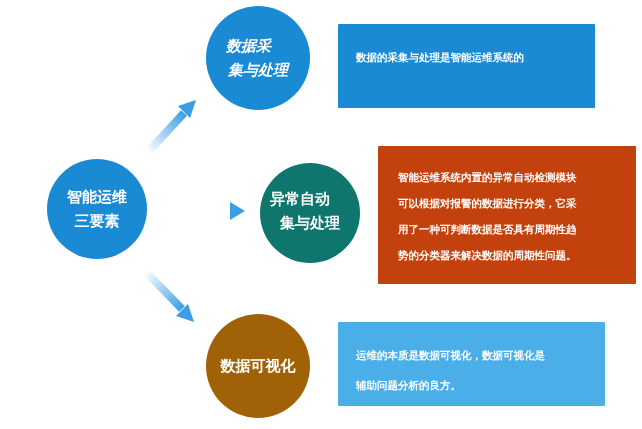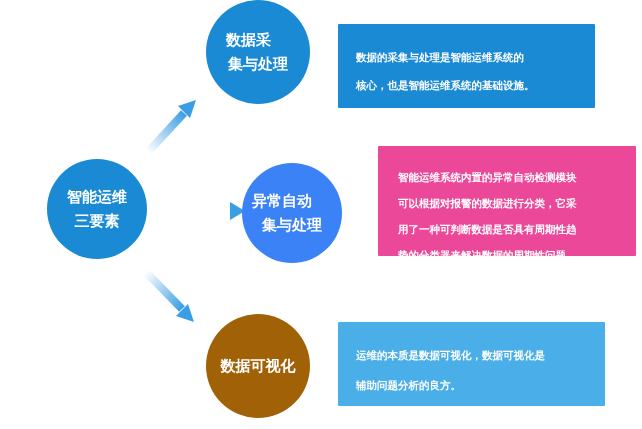--- a/index.html
+++ b/index.html
@@ -44,40 +44,39 @@
     <line x1="146" y1="272" x2="182" y2="309" stroke="url(#gDown)" stroke-width="8"></line>
     <polygon points="194,322 176,316 188,304" fill="#3a9ee4"></polygon>
   </g>
 </svg>
 
 <div class="circle" style="left:47px; top:159px; width:100px; height:100px; background:#1a8ad4;font-family:Liberation Serif, serif;">
   <span>智能运维</span>
   <span>三要素</span>
 </div>
 
-<div class="circle" style="left:206px; top:0; width:104px; height:104px; background:#1a8ad4;">
+<div class="circle" style="left:206px; top:6px; width:104px; height:104px; background:#1a8ad4;font-style:italic;">
   <span style="align-self:flex-start; margin-left:20px;">数据采</span>
   <span>集与处理</span>
 </div>
 
-<div class="circle" style="left:242px; top:163px; width:100px; height:100px; background:#3b82f6;">
+<div class="circle" style="left:260px; top:163px; width:100px; height:100px; background:#0f766e;font-family:Liberation Mono, monospace;">
   <span style="align-self:flex-start; margin-left:10px;">异常自动</span>
   <span>集与处理</span>
 </div>
 
 <div class="circle" style="left:206px; top:314px; width:104px; height:104px; background:#a16207;">
   <span>数据可视化</span>
 </div>
 
 <div class="box" style="left:338px; top:24px; width:257px; height:84px; background:#1a8ad4; padding:19px 0 0 18px;">
   <p style="line-height:28px;">数据的采集与处理是智能运维系统的</p>
-  <p style="line-height:28px;">核心，也是智能运维系统的基础设施。</p>
 </div>
 
-<div class="box" style="left:378px; top:146px; width:258px; height:110px; background:#ec4899; padding:18px 0 0 20px;">
+<div class="box" style="left:378px; top:146px; width:258px; height:138px; background:#c2410c; padding:18px 0 0 20px;">
   <p style="line-height:26px;">智能运维系统内置的异常自动检测模块</p>
   <p style="line-height:26px;">可以根据对报警的数据进行分类，它采</p>
   <p style="line-height:26px;">用了一种可判断数据是否具有周期性趋</p>
   <p style="line-height:26px;">势的分类器来解决数据的周期性问题。</p>
 </div>
 
 <div class="box" style="left:338px; top:322px; width:267px; height:84px; background:#4aaee8; padding:18px 0 14px 18px;">
   <p style="line-height:30px;">运维的本质是数据可视化，数据可视化是</p>
   <p style="line-height:30px;">辅助问题分析的良方。</p>
 </div>

